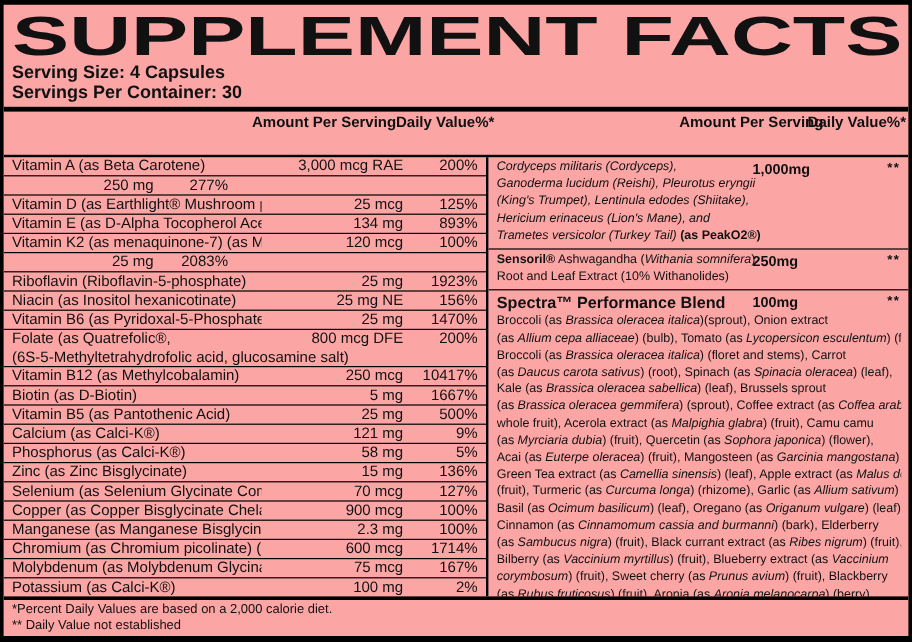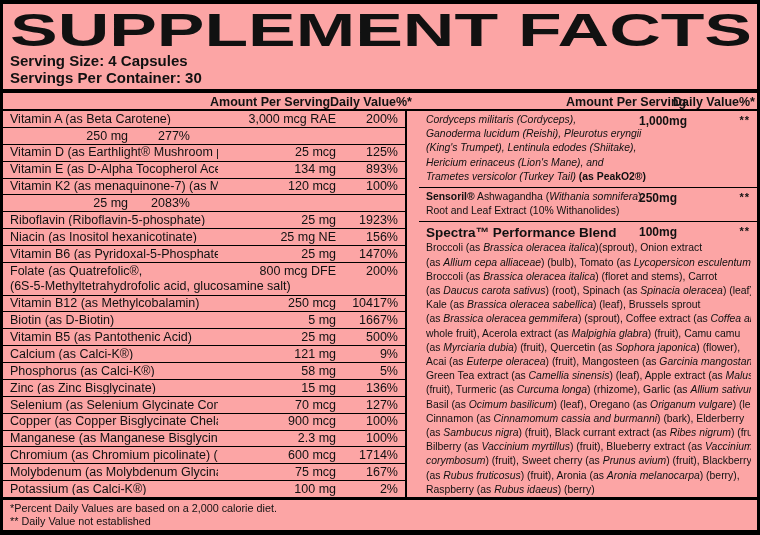--- a/index.html
+++ b/index.html
@@ -11,30 +11,30 @@
     display:flex;flex-direction:column;overflow:hidden;
   }
   .masthead{padding:2px 7px 3px 7px;}
   .title-svg{display:block;}
   .title-svg text{font-family:"Liberation Sans","DejaVu Sans",sans-serif;font-weight:900;font-size:46px;fill:#111;letter-spacing:0px;}
   .serving{font-size:15px;font-weight:bold;line-height:16.5px;}
   .bar{background:#000;flex:none;}
   .bar-thick{height:4px;}
   .bar-med{height:3px;}
   .bar-thin{height:2px;}
-  .colheaders{position:relative;height:16px;flex:none;font-size:12.5px;font-weight:bold;text-align:center;}
+  .colheaders{position:relative;height:36px;flex:none;font-size:12.5px;font-weight:bold;text-align:center;}
   .colheaders span{position:absolute;top:2px;white-space:nowrap;}
   .ch-l-amount{left:207px;}
   .ch-l-dv{left:327px;}
   .ch-r-amount{left:563px;}
   .ch-r-dv{left:670px;}
   .body{flex:1;display:flex;min-height:0;}
   .vcol{width:402px;flex:none;display:flex;flex-direction:column;}
   .vdivider{width:2px;background:#000;flex:none;}
-  .bcol{flex:1;min-width:0;overflow:hidden;padding-left:12px;}
+  .bcol{flex:1;min-width:0;overflow:hidden;}
   
   .vrow{flex:1;display:flex;align-items:center;padding:0 7px;border-top:1.5px solid #000;font-size:12.5px;line-height:1;}
   .vrow:first-child{border-top:none;}
   .vrow .nm{flex:1;white-space:nowrap;overflow:hidden;}
   .vrow .amt{width:118px;text-align:right;white-space:nowrap;flex:none;}
   .vrow .dv{width:62px;text-align:right;white-space:nowrap;flex:none;}
   .vrow.two{flex:2;flex-direction:column;align-items:stretch;justify-content:center;}
   .vrow.two .l1{display:flex;align-items:center;}
   .vrow.two .l2{padding-top:3px;white-space:nowrap;}
   

